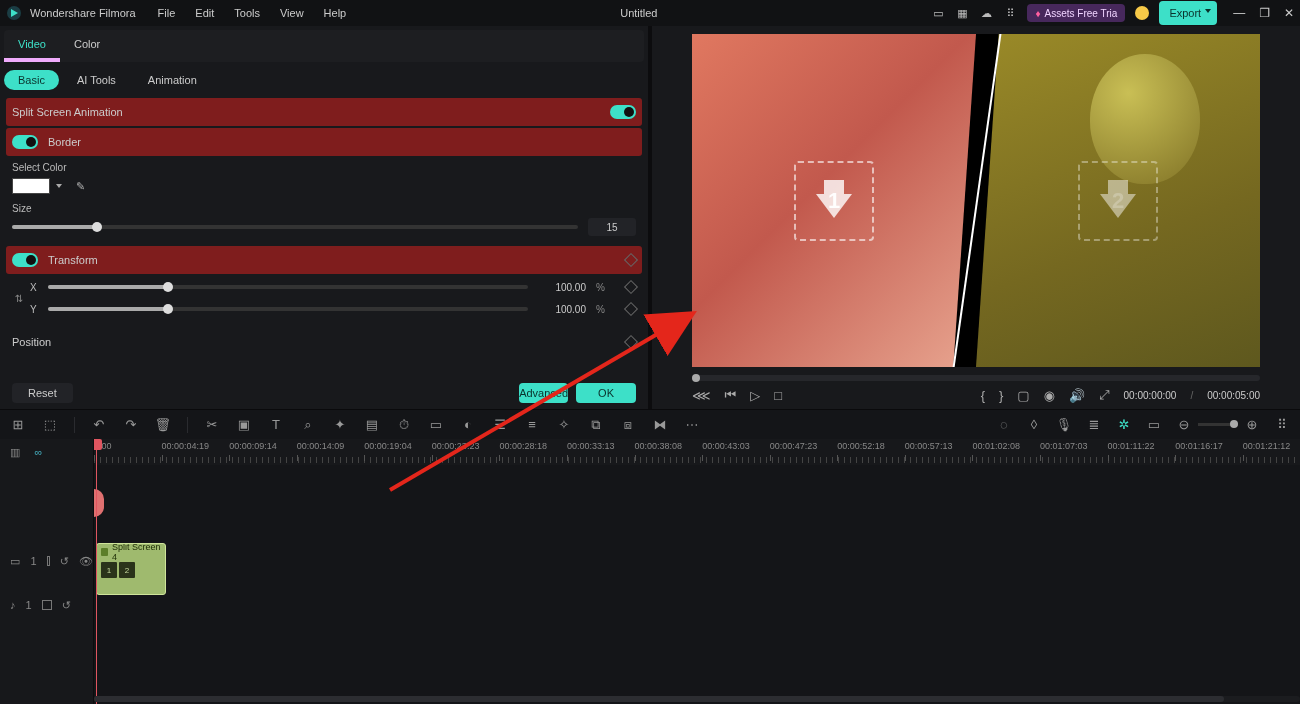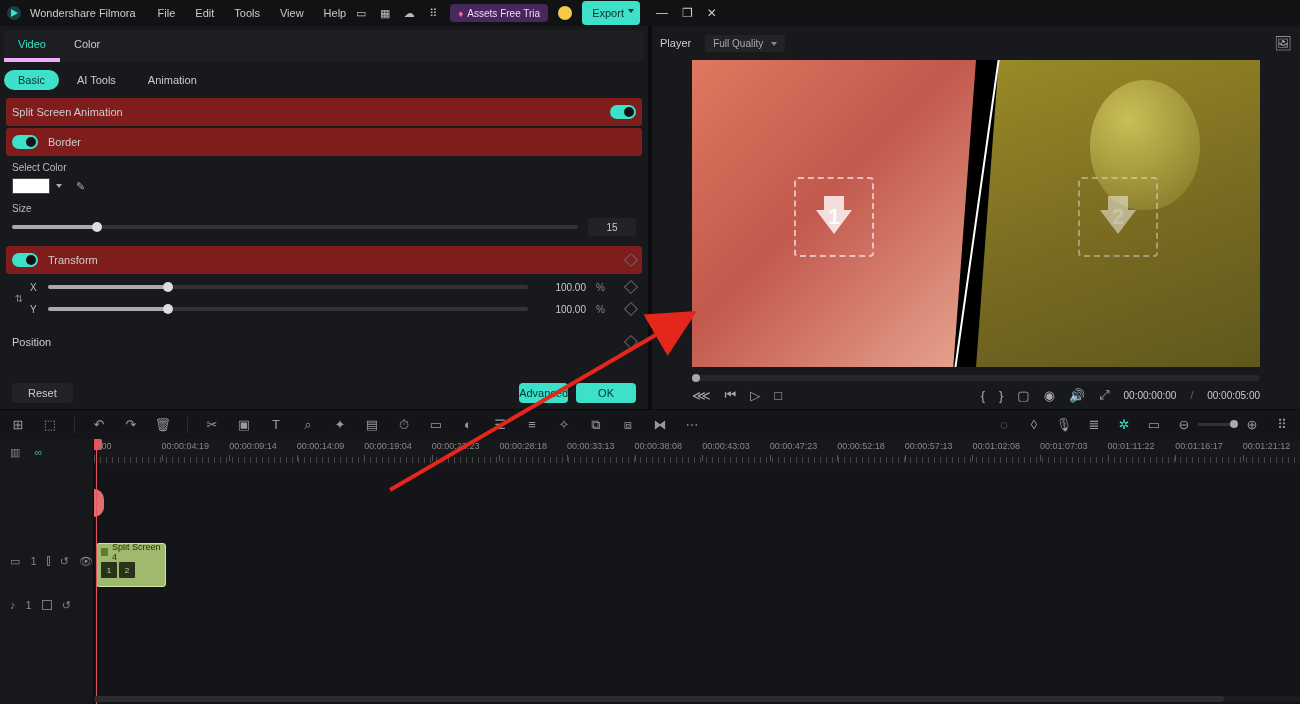--- a/index.html
+++ b/index.html
@@ -110,21 +110,21 @@
 .tl-body{ flex:1; position:relative; overflow:hidden;}
 .ruler{ height:26px; position:relative; background:#17181b; }
 .ruler .tick{ position:absolute; top:0; height:26px; }
 .ruler .tick .lab{ font-size:9px; color:#888; position:absolute; top:2px; left:0; white-space:nowrap;}
 .ruler .tick::after{content:""; position:absolute; left:0; top:16px; width:1px; height:6px; background:#555;}
 .smallticks{position:absolute;left:0;right:0;top:18px;height:6px;background:repeating-linear-gradient(90deg,#444 0 1px,transparent 1px 6px);}
 .playhead{ position:absolute; top:0; bottom:0; width:1px; background:#e05560; left:2px;}
 .playhead::before{content:""; position:absolute; top:0; left:-5px; width:11px; height:11px; background:#e05560; border-radius:2px;}
 .tracks{ position:absolute; left:0; right:0; top:26px; bottom:0;}
 .redknob{ position:absolute; left:-2px; top:24px; width:12px; height:28px; background:#e07070; border-radius:0 10px 10px 0;}
-.clip{ position:absolute; left:2px; top:78px; width:70px; height:44px; background:#9fba6e; border:1px solid #cfe49a; border-radius:3px; overflow:hidden; cursor:pointer;}
+.clip{ position:absolute; left:2px; top:78px; width:70px; height:52px; background:#9fba6e; border:1px solid #cfe49a; border-radius:3px; overflow:hidden; cursor:pointer;}
 .clip .chead{ height:16px; display:flex; align-items:center; gap:4px; padding:0 4px; font-size:9px; color:#213008;}
 .clip .chead .csq{ width:8px;height:8px;background:#5c7e29;border-radius:1px;}
 .clip .cthumbs{ display:flex; gap:2px; padding:2px 4px;}
 .clip .cthumbs span{ width:16px; height:16px; background:#2a331a; border-radius:1px; display:flex; align-items:center; justify-content:center; font-size:8px; color:#c7d9a0;}
 .hscroll{ position:absolute; left:0; right:0; bottom:2px; height:6px; background:#1b1c1f; border-radius:3px;}
 .hscroll .hthumb{ position:absolute; left:0; width:1130px; height:6px; background:#2c2d31; border-radius:3px;}
 
 
 .arrow-annot{ position:absolute; pointer-events:none; }
 </style>
@@ -139,20 +139,21 @@
       </svg>
   </span>
   <span class="brand">Wondershare Filmora</span>
   <div class="menus">
     <span class="menu-item">File</span>
     <span class="menu-item">Edit</span>
     <span class="menu-item">Tools</span>
     <span class="menu-item">View</span>
     <span class="menu-item">Help</span>
   </div>
+  <div class="tb-center">Untitled</div>
   <div class="tb-right">
     <span class="ico">▭</span>
     <span class="ico">▦</span>
     <span class="ico">☁</span>
     <span class="ico">⠿</span>
     <span class="pill-assets">
         <span>Assets Free Tria</span>
       </span>
     <span class="circ-yellow"></span>
     <button class="btn-export">
@@ -250,25 +251,20 @@
     <div class="footer-btns">
       <button class="btn-reset">Reset</button>
       <div style="display:flex; gap:8px;">
         <button class="btn-adv">Advanced</button>
         <button class="btn-ok">OK</button>
       </div>
     </div>
   </div>
 
   <div class="player">
-    <div class="player-head">
-      <span class="plabel">Player</span>
-      <span class="qsel"><span>Full Quality</span></span>
-      <span class="snapicon">🖼</span>
-    </div>
     <div class="preview">
       <div class="half left"></div>
       <div class="half right">
           <div class="balloon"></div>
         </div>
       <div class="divider-line"></div>
       <div class="dropzone dz1">
         <div class="dzinner">
             <div class="dzbar"></div>
             <div class="dzarrow"></div>

